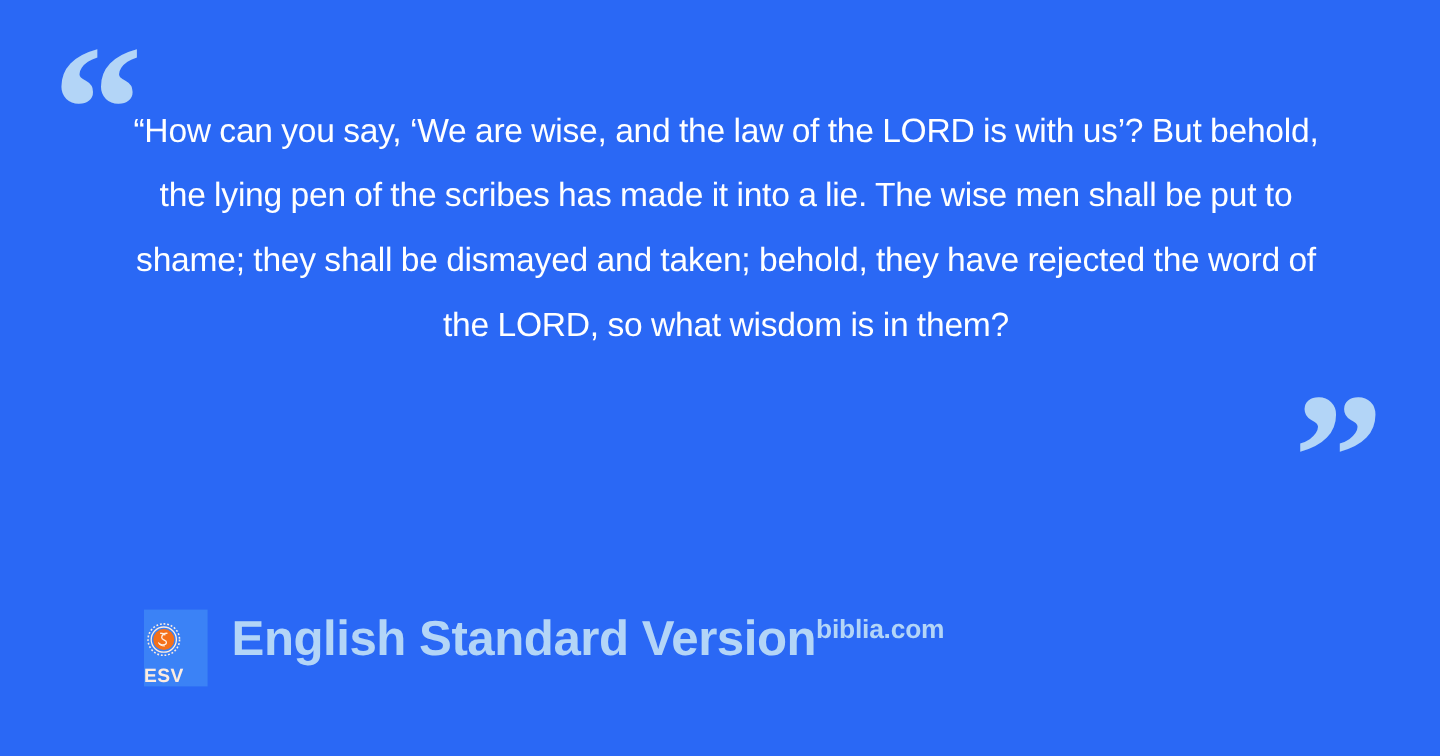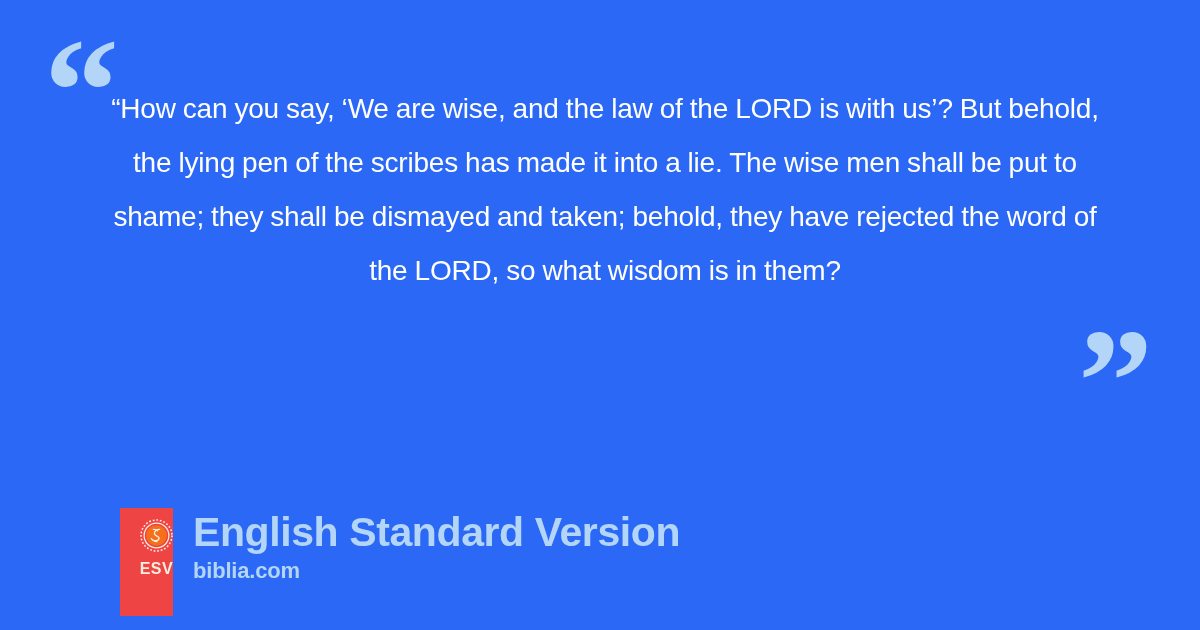--- a/index.html
+++ b/index.html
@@ -63,25 +63,25 @@
   #attribution {
     position: absolute;
     left: 120px;
     top: 508px;
     display: flex;
     align-items: flex-start;
   }
 
   #esv-logo {
     width: 53px;
-    height: 108px;
-    background: #ef4444;
+    height: 64px;
+    background: #3b82f6;
     display: flex;
     flex-direction: column;
-    align-items: flex-end;
+    align-items: flex-start;
     justify-content: flex-start;
     flex: none;
     padding-top: 11px;
     box-sizing: border-box;
   }
   #esv-seal-icon {
     width: 33px;
     height: 33px;
     display: block;
   }
@@ -92,21 +92,21 @@
     font-weight: 700;
     font-size: 16px;
     letter-spacing: 0.4px;
     line-height: 1;
   }
 
   #attribution-text {
     margin-left: 20px;
     margin-top: 1px;
     display: flex;
-    flex-direction: column;
+    flex-direction: row;
   }
   #version-name {
     color: #b3d5f7;
     font-family: "Liberation Sans", sans-serif;
     font-weight: 700;
     font-size: 41px;
     line-height: 46px;
     letter-spacing: -0.4px;
   }
   #site-url {

